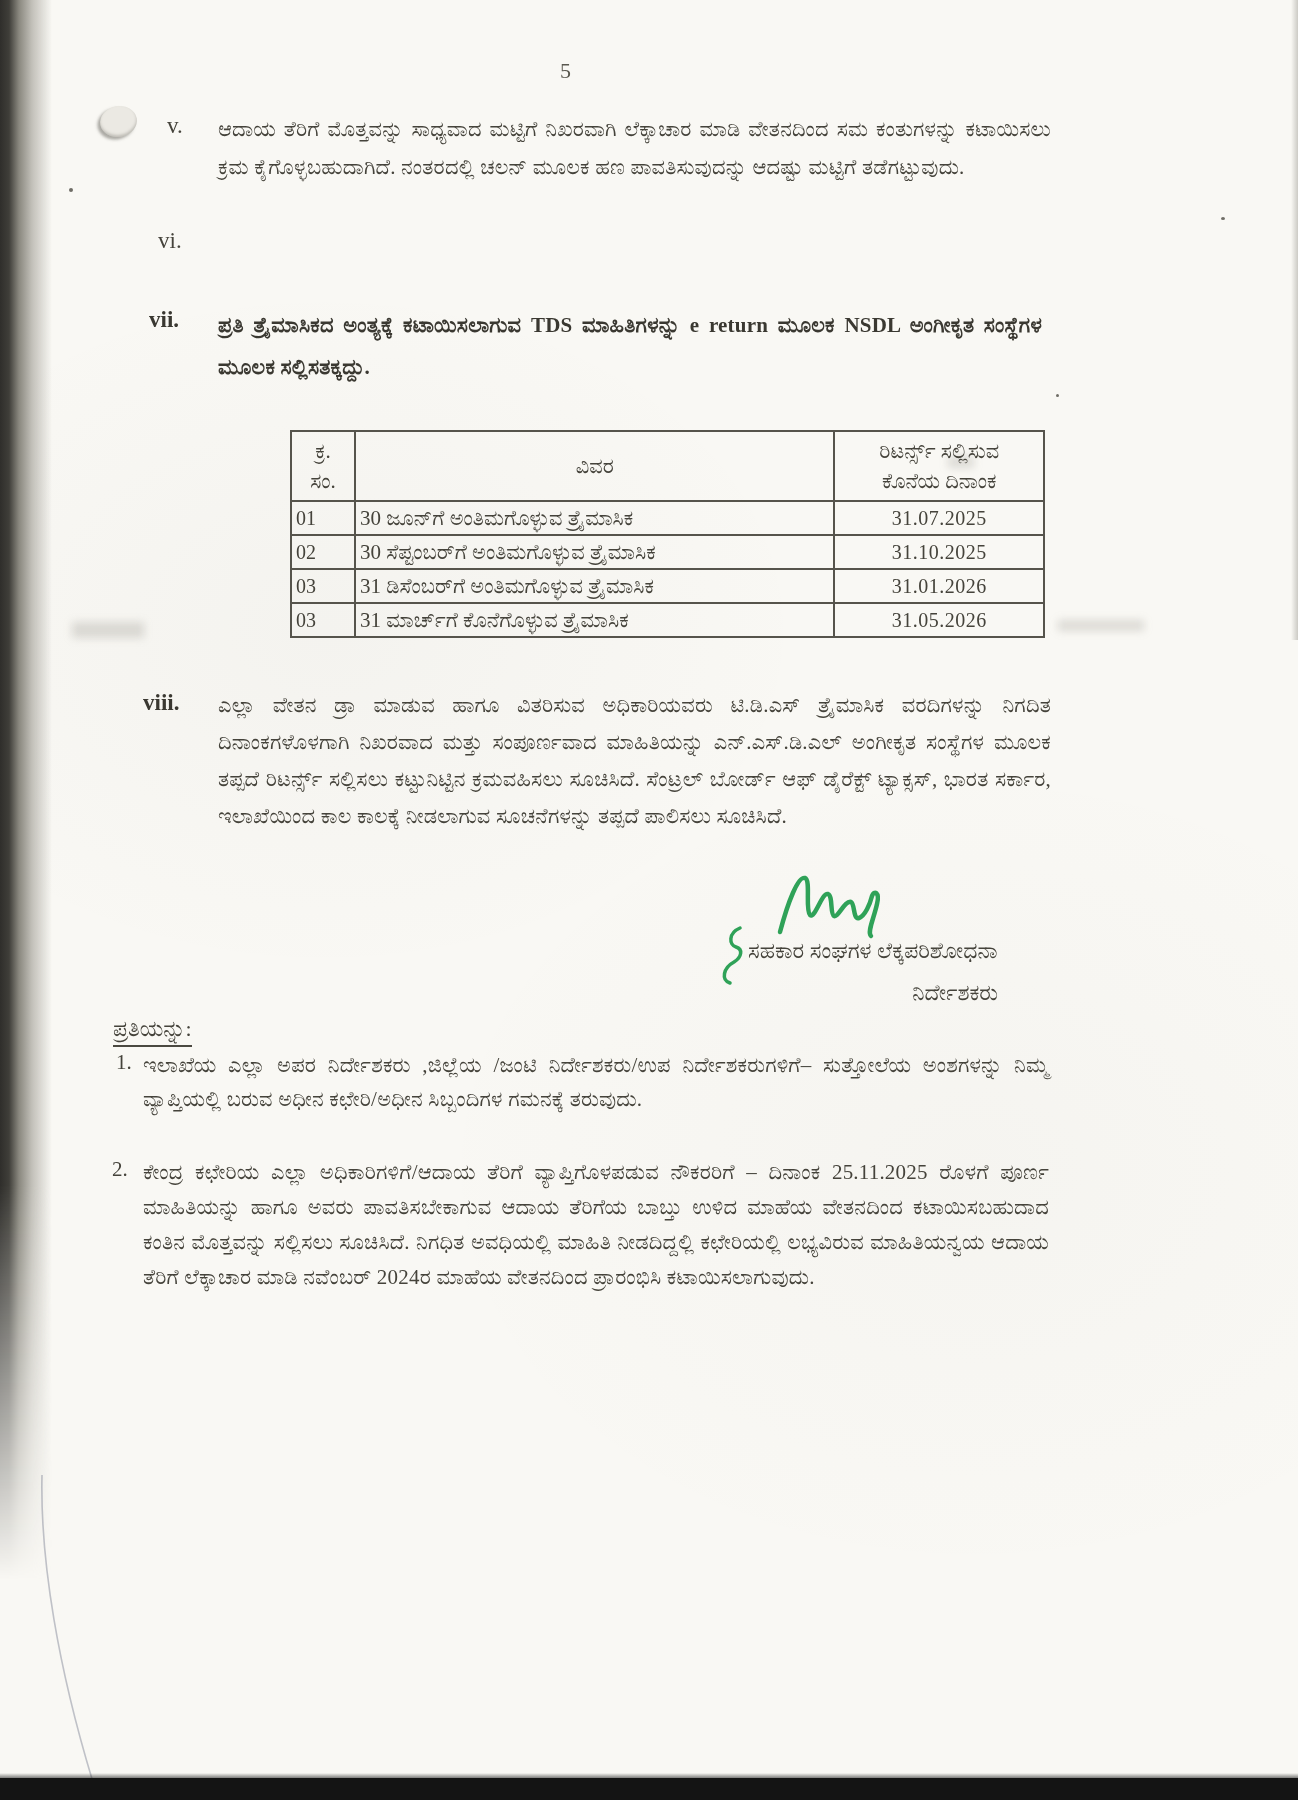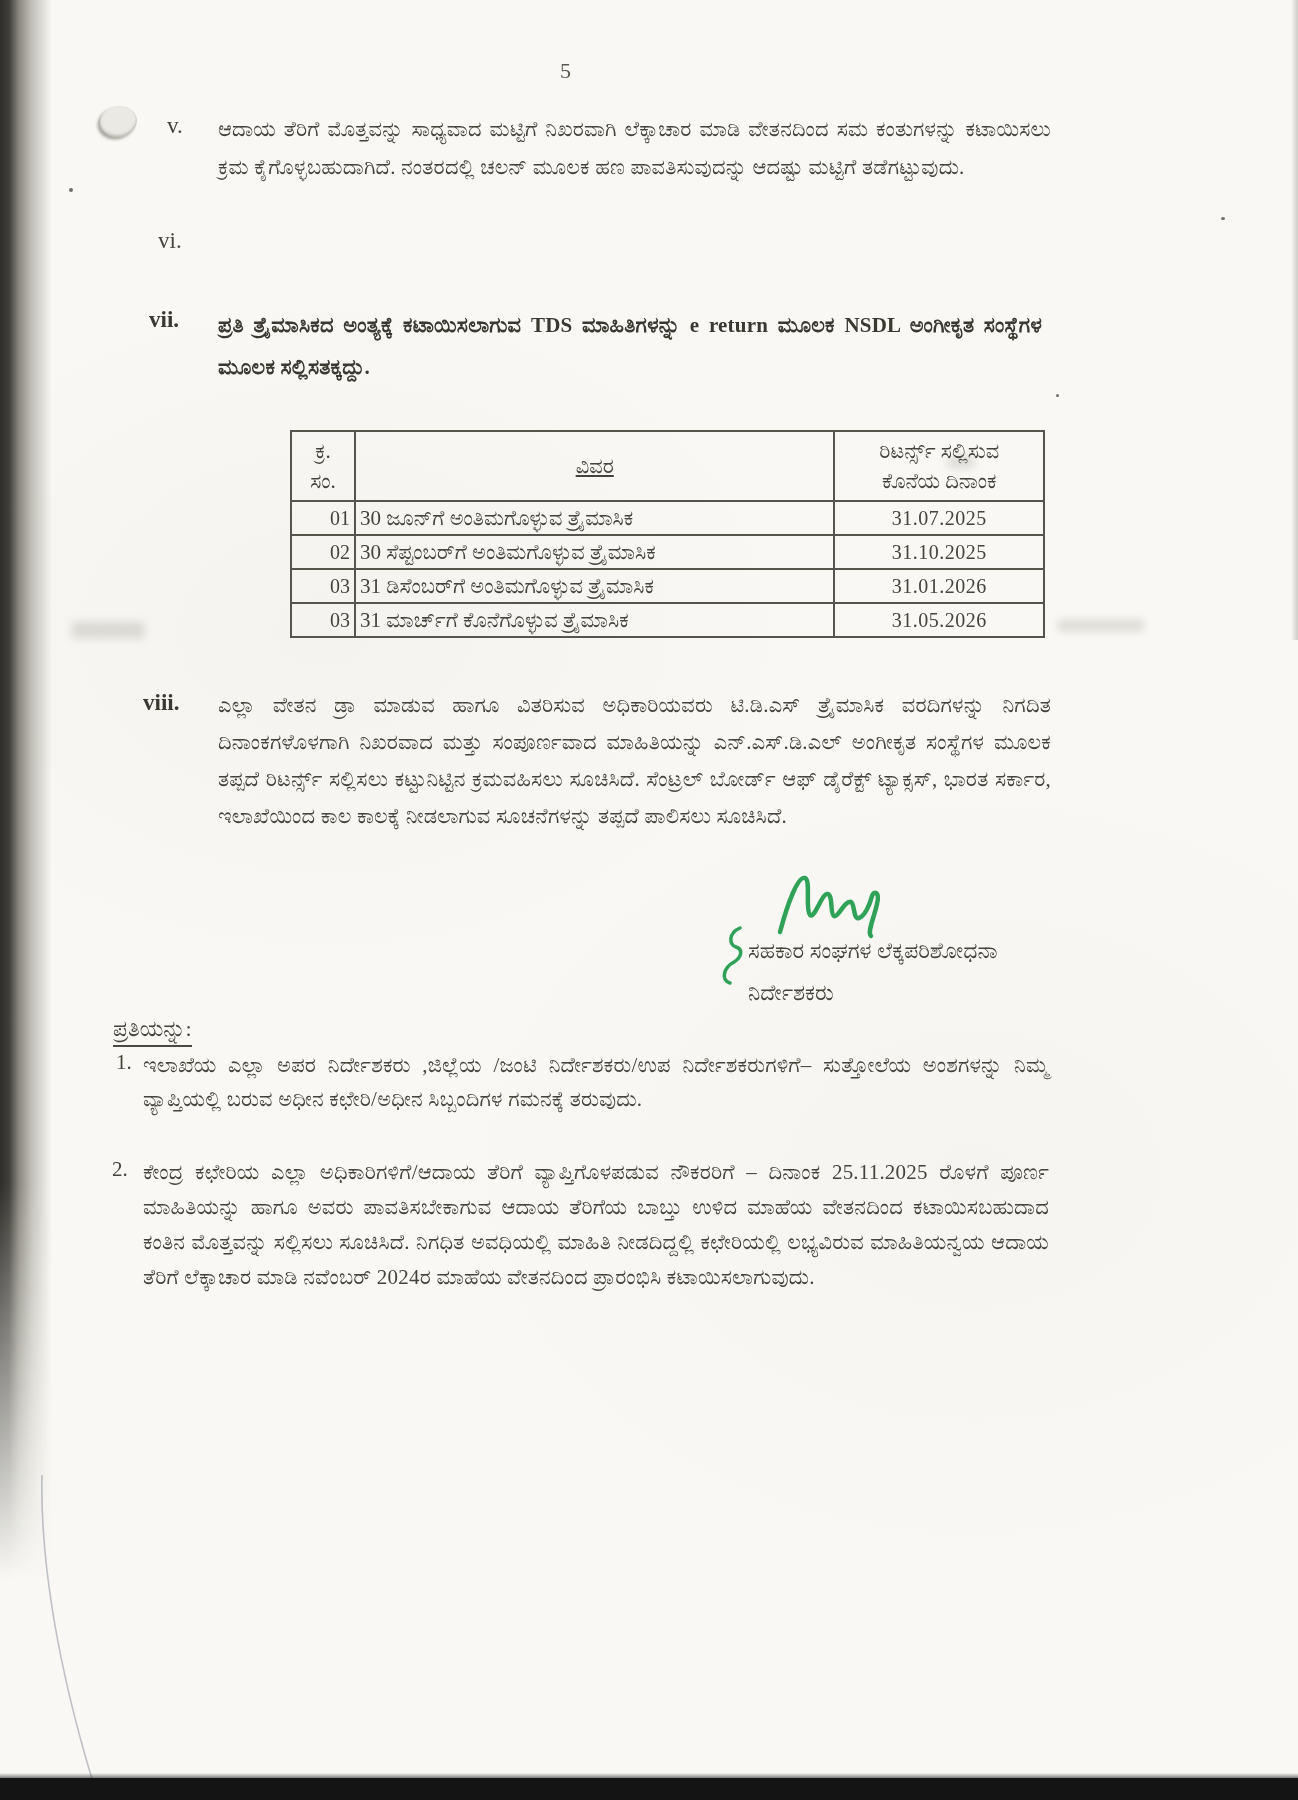--- a/index.html
+++ b/index.html
@@ -64,32 +64,32 @@
 
   table.tds {
     position: absolute; left: 259px; top: 430px; width: 755px;
     border-collapse: collapse; font-size: 21px; color: #45433b; margin-left: 31px;
   }
   table.tds th, table.tds td { border: 2px solid #56544c; }
   table.tds th {
     font-weight: normal; text-align: center; vertical-align: middle;
     white-space: pre-line; line-height: 30px; height: 70px; padding: 2px 4px;
   }
-  table.tds th.h-detail { width: 412px; text-decoration: underline; }
+  table.tds th.h-detail { width: 412px; }
   table.tds th.h-slno { width: 55px; }
   table.tds th.h-date { width: 180px; font-size: 21px; }
   table.tds td { height: 34px; padding: 1px 4px; }
-  td.c-num { text-align: right; font-size: 20px; }
+  td.c-num { text-align: left; font-size: 20px; }
   td.c-desc { padding-left: 14px; }
   td.c-date { text-align: center; font-size: 20px; letter-spacing: 0.5px; }
 
   .sig-svg { position: absolute; left: 770px; top: 866px; }
   .sig-accent-svg { position: absolute; left: 716px; top: 924px; }
   .sig-line1 { position: absolute; left: 748px; top: 938px; font-size: 22px; white-space: nowrap; }
-  .sig-line2 { position: absolute; left: 748px; top: 980px; width: 250px; text-align: left; font-size: 22px; }
+  .sig-line2 { position: absolute; left: 748px; top: 980px; width: 250px; text-align: right; font-size: 22px; }
 
   .copies-heading {
     position: absolute; left: 113px; top: 1016px; font-size: 22px;
     border-bottom: 2px solid #4b4941; padding-bottom: 3px;
   }
   .lbl-c1 { left: 116px; top: 1050px; font-size: 21px; }
   .txt-c1 { left: 143px; top: 1048px; width: 906px; line-height: 34px; }
   .lbl-c2 { left: 112px; top: 1157px; font-size: 21px; }
   .txt-c2 { left: 143px; top: 1155px; width: 906px; line-height: 35px; }
 </style>

